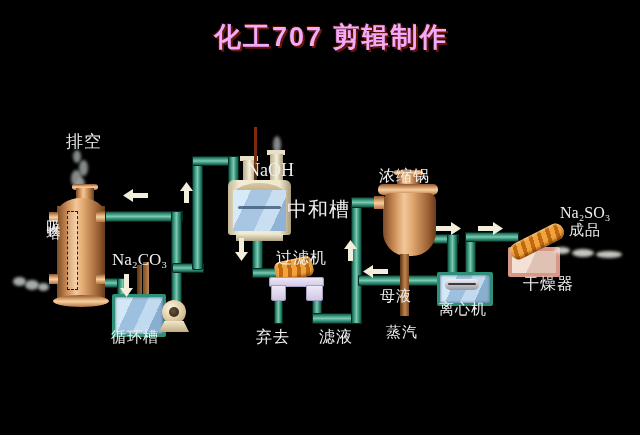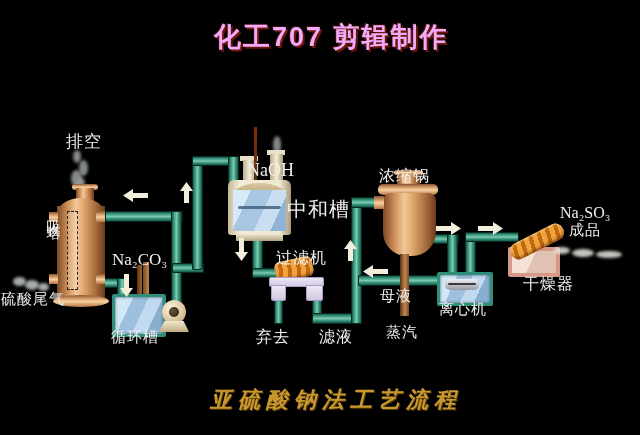--- a/index.html
+++ b/index.html
@@ -32,21 +32,20 @@
   .orange-striped{background:repeating-linear-gradient(100deg,#f2a43c 0 5px,#c06812 5px 9px);
                   box-shadow:inset 0 1px 2px rgba(255,230,170,.8),inset 0 -2px 3px rgba(80,30,0,.6);}
   svg{display:block;}
 </style>
 </head>
 <body>
 
 <div class="stage">
 
   <div class="title">化工707 剪辑制作</div>
-  <div class="caption">亚硫酸钠法工艺流程</div>
 
   <div class="ph" style="left:105px;top:211px;width:78px;height:11px;"></div>
   <div class="pv" style="left:171px;top:211px;width:11px;height:95px;"></div>
   <div class="ph" style="left:172px;top:263px;width:32px;height:10px;"></div>
   <div class="pv" style="left:192px;top:160px;width:11px;height:110px;"></div>
   <div class="ph" style="left:192px;top:156px;width:47px;height:10px;"></div>
   <div class="pv" style="left:228px;top:156px;width:11px;height:30px;"></div>
   <div class="ph" style="left:104px;top:278px;width:24px;height:10px;"></div>
   <div class="pv" style="left:117px;top:278px;width:11px;height:24px;"></div>
   <div class="pv" style="left:252px;top:234px;width:11px;height:44px;"></div>
@@ -172,21 +171,20 @@
       </svg>
     </div>
   <div class="ab" style="left:478px;top:222px;">
     <svg width="25" height="13">
         <polygon points="0,4 15,4 15,0 25,6.5 15,13 15,9 0,9" fill="#f2eedb"></polygon>
       </svg>
     </div>
 
   <div class="lbl" style="left:66px;top:130px;font-size:17px;">排空</div>
   <div class="lbl vlbl" style="left:44px;top:209px;font-size:14px;height:60px;">吸收塔</div>
-  <div class="lbl" style="left:1px;top:290px;font-size:15px;">硫酸尾气</div>
   <div class="lbl chem" style="left:112px;top:250px;font-size:17px;">Na₂CO₃</div>
   <div class="lbl" style="left:111px;top:328px;">循环槽</div>
   <div class="lbl chem" style="left:247px;top:132px;font-size:18px;margin-top:28px;">NaOH</div>
   <div class="lbl" style="left:287px;top:196px;font-size:20px;">中和槽</div>
   <div class="lbl" style="left:276px;top:248px;font-size:16px;">过滤机</div>
   <div class="lbl" style="left:256px;top:327px;font-size:16px;">弃去</div>
   <div class="lbl" style="left:319px;top:327px;font-size:16px;">滤液</div>
   <div class="lbl" style="left:380px;top:287px;">母液</div>
   <div class="lbl" style="left:386px;top:323px;">蒸汽</div>
   <div class="lbl" style="left:379px;top:166px;font-size:16px;">浓缩锅</div>

